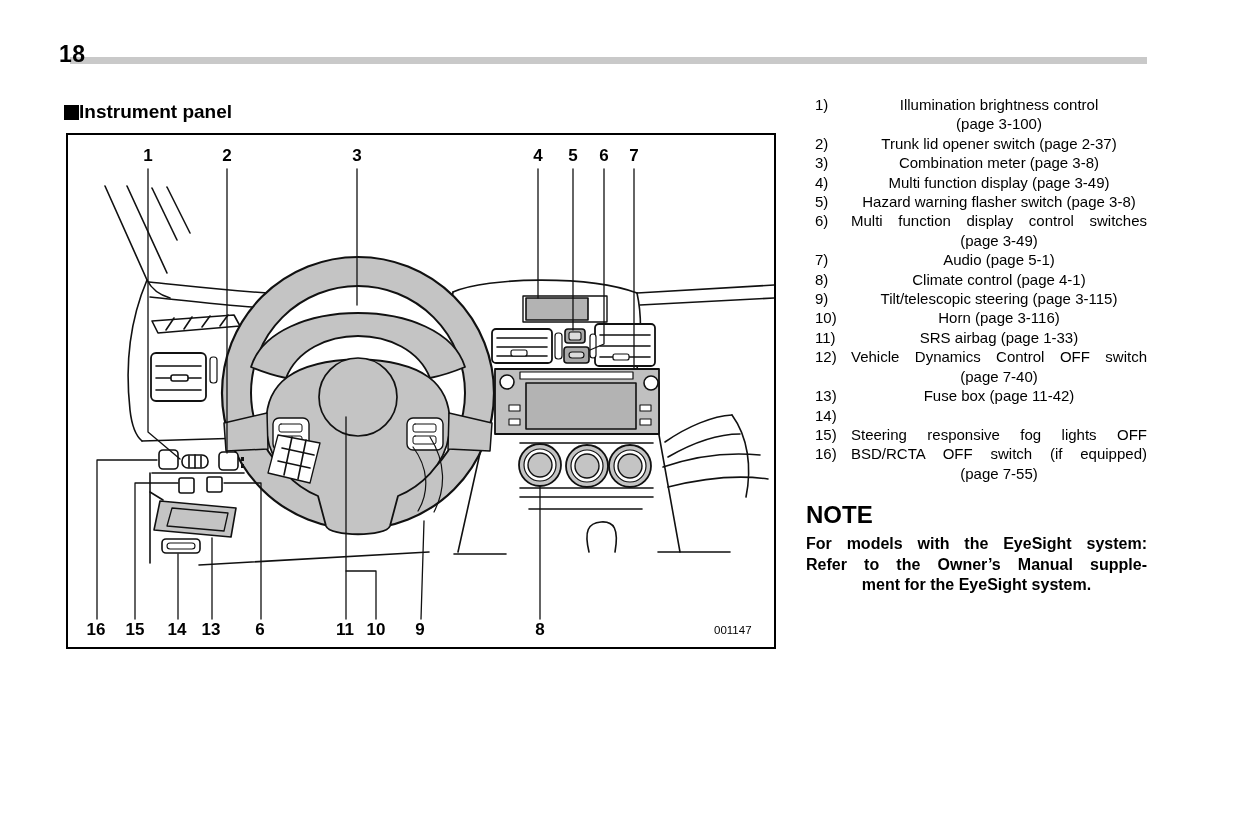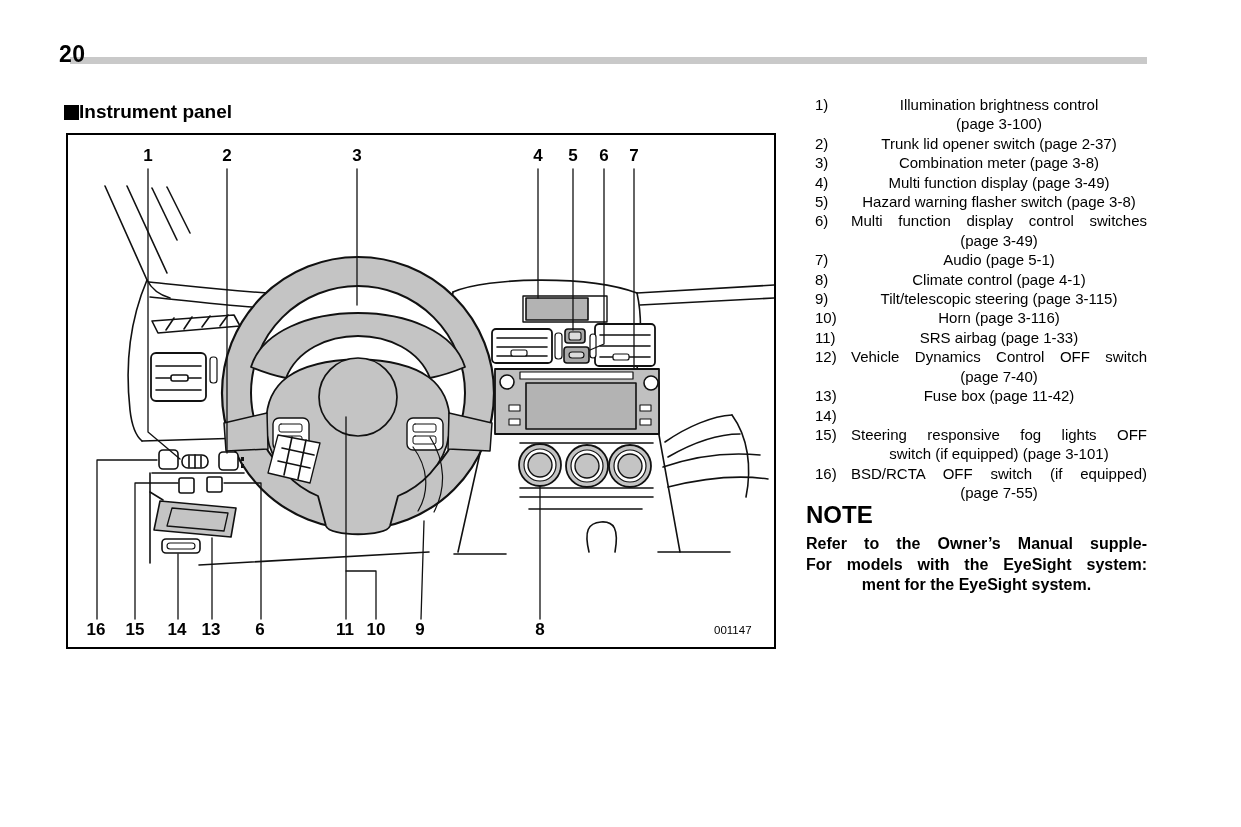--- a/index.html
+++ b/index.html
@@ -24,21 +24,21 @@
   .ln{display:block;text-align:center;}
   .ln.just{text-align:justify;text-align-last:justify;}
   .note{position:absolute;left:806px;top:501px;width:341px;}
   .note-title{font-size:24px;font-weight:bold;margin-bottom:5px;}
   .note-body{font-size:16px;font-weight:bold;line-height:20.5px;}
 </style>
 </head>
 <body>
 
 <div class="topbar"></div>
-<div class="pagenum">20</div>
+<div class="pagenum">18</div>
 
 <div class="section-heading">
   <span class="sq"></span>
   <span class="ttl">Instrument panel</span>
 </div>
 
 <div class="figure-box">
   <svg width="706" height="512" viewBox="0 0 706 512">
     <g fill="none" stroke="#111" stroke-width="1.6" stroke-linecap="round" stroke-linejoin="round">
 
@@ -308,32 +308,31 @@
         <span class="ln">Fuse box (page 11-42)</span>
       </span>
     </div>
     <div class="li">
       <span class="n">14)</span>
     </div>
     <div class="li">
       <span class="n">15)</span>
       <span class="t">
         <span class="ln just">Steering responsive fog lights OFF</span>
-        <span class="ln">switch (if equipped) (page 3-101)</span>
       </span>
     </div>
     <div class="li">
       <span class="n">16)</span>
       <span class="t">
         <span class="ln just">BSD/RCTA OFF switch (if equipped)</span>
         <span class="ln">(page 7-55)</span>
       </span>
     </div>
   </div>
 
 <div class="note">
   <div class="note-title">NOTE</div>
   <div class="note-body" id="note-body">
+      <span class="ln just">For models with the EyeSight system:</span>
       <span class="ln just">Refer to the Owner’s Manual supple-</span>
-      <span class="ln just">For models with the EyeSight system:</span>
       <span class="ln">ment for the EyeSight system.</span>
     </div>
 </div>
 
 </body></html>

